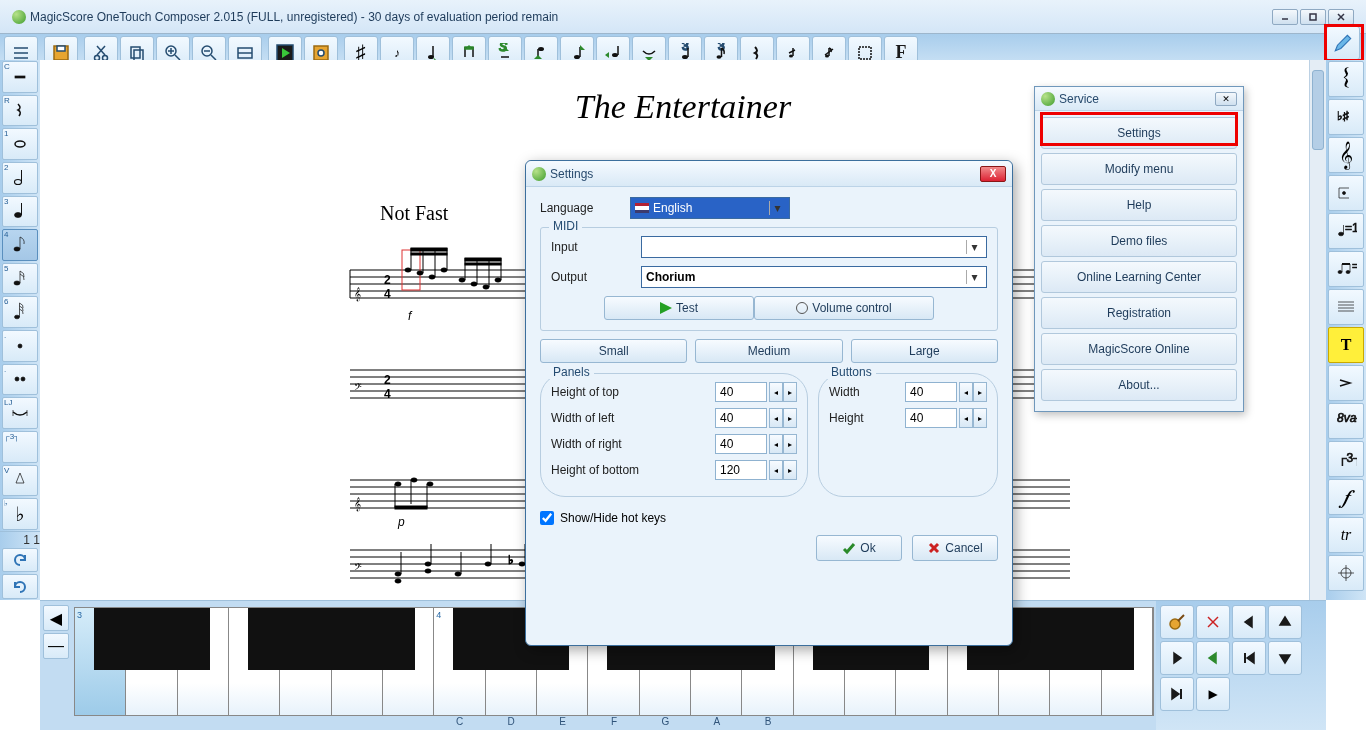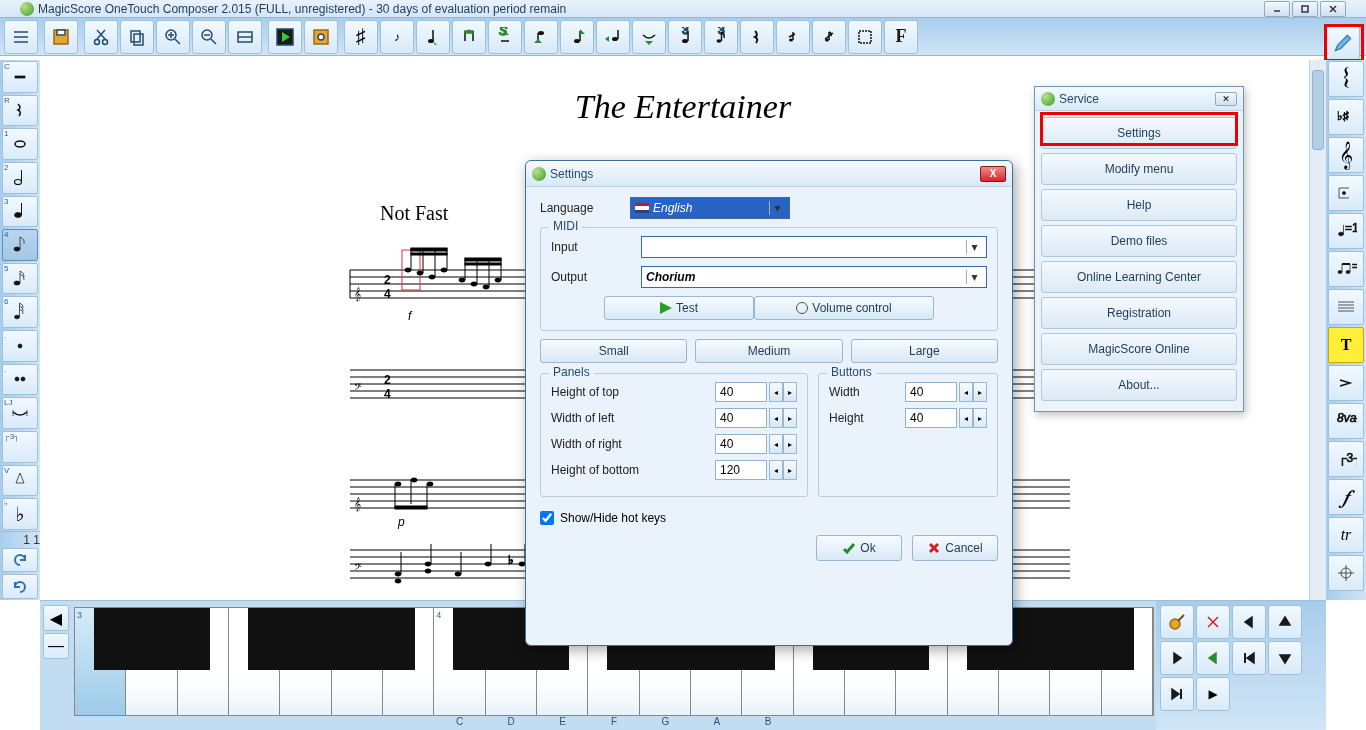--- a/index.html
+++ b/index.html
@@ -1,19 +1,19 @@
 <!DOCTYPE html>
 <html><head>
 <meta charset="utf-8">
 <style>
   * { box-sizing: border-box; margin: 0; padding: 0; font-family: "Segoe UI", Tahoma, sans-serif; font-size: 12px; }
   body { width: 1366px; height: 730px; overflow: hidden; background: #fff; position: relative; }
 
   
-  .titlebar { height: 18px; background: linear-gradient(#e8f2fb,#d4e6f7); display: flex; align-items: center; padding: 0 20px; border-bottom: 1px solid #9db6cc; }
+  .titlebar { height: 34px; background: linear-gradient(#e8f2fb,#d4e6f7); display: flex; align-items: center; padding: 0 12px; border-bottom: 1px solid #9db6cc; }
   .titlebar .app-icon { width: 14px; height: 14px; border-radius: 50%; background: radial-gradient(circle at 30% 30%, #b7e28a, #3e9c2c); margin-right: 4px; }
   .titlebar .title-text { color: #1e3b5a; flex: 1; white-space: nowrap; overflow: hidden; }
   .win-buttons { display: flex; gap: 2px; }
   .win-btn { width: 26px; height: 16px; background: linear-gradient(#f4f8fc,#cfe0ef); border: 1px solid #8fa9c2; border-radius: 2px; display:flex;align-items:center;justify-content:center;font-size:10px;color:#334; cursor:default;}
   .win-btn svg { width:10px; height:10px; stroke:#334; stroke-width:1.5; fill:none;}
 
   
   .toolbar-top { height: 38px; background: linear-gradient(#a8cdec,#d0e5f6); display:flex; align-items:center; padding:0 4px; border-bottom:1px solid #95b5d2;}
   .tb-btn { width:34px; height:34px; margin-right:2px; background:linear-gradient(#f2f9ff,#d7e9f8); border:1px solid #9fc0db; border-radius:3px; display:flex;align-items:center;justify-content:center; cursor:default;}
   .tb-sep { width:4px; height:30px; }
@@ -85,33 +85,33 @@
   .settings-dlg .dlg-hdr .ic{width:14px;height:14px;border-radius:50%;background:radial-gradient(circle at 30% 30%,#b7e28a,#3e9c2c);margin-right:4px;}
   .settings-dlg .dlg-hdr .ttl{flex:1;color:#274a6d;}
   .settings-dlg .dlg-hdr .x{width:26px;height:16px;background:linear-gradient(#f08b8b,#d23);border:1px solid #8a1616;border-radius:2px;color:#fff;display:flex;align-items:center;justify-content:center;font-size:10px;font-weight:bold;}
   .dlg-body { padding:10px 14px;}
   .row { display:flex; align-items:center; margin-bottom:8px;}
   .row label { width:90px; color:#222;}
   .combo { flex:1; height:22px; border:1px solid #3a6aa0; background:#fff; display:flex;align-items:center; padding:0 4px; position:relative;}
   .combo.sel { background:#2963c6;}
   .combo.sel .txt { color:#fff;}
   .combo .flag { width:14px;height:10px; background:linear-gradient(#b22234 33%, #fff 33% 66%, #3c3b6e 66%); margin-right:4px;}
-  .combo .txt { flex:1;font-style:italic;}
+  .combo .txt { flex:1;}
   .combo .arr { width:16px; text-align:center; color:#333; border-left:1px solid #aaa;}
   .group { border:1px solid #b7cde0; border-radius:3px; padding:8px 10px 10px; margin-bottom:8px; position:relative;}
   .group > .gtitle { position:absolute; top:-9px; left:8px; background:#eaf3fb; padding:0 4px; color:#244b71;}
   .btn { height:24px; background:linear-gradient(#f7fbff,#d8e8f5); border:1px solid #97b7d2; border-radius:3px; display:inline-flex;align-items:center;justify-content:center; padding:0 10px; color:#1e3b5a;}
   .btn .ic-play{width:12px;height:12px;margin-right:4px; background:#24a024;clip-path:polygon(0 0,100% 50%,0 100%);}
   .btn .ic-vol{width:12px;height:12px;margin-right:4px;border:1px solid #555;border-radius:50%;}
   .btn-row { display:flex; margin-top:6px; justify-content:center;}
   .btn-row .btn { flex:1;}
   .size-btns { display:flex; gap:8px; margin:4px 0 10px;}
   .size-btns .btn { flex:1;}
   .two-col { display:flex; gap:10px;}
-  .two-col .group { flex:1;}
+  .two-col .group { flex:1;border-radius:25px;}
   .spin-row { display:flex; align-items:center; margin-bottom:6px;}
   .spin-row label { flex:1; color:#222;}
   .spin-row input { width:52px; height:20px; border:1px solid #8fb2d0; padding:0 4px;}
   .spinner-btns { display:flex;flex-direction:row; margin-left:2px;}
   .spinner-btns .sbtn { width:14px;height:20px;border:1px solid #97b7d2;background:linear-gradient(#f7fbff,#d8e8f5);font-size:8px;display:flex;align-items:center;justify-content:center;}
   .check-row { display:flex;align-items:flex-start; gap:6px; margin-top:6px;}
   .check-row input { width:14px;height:14px;}
   .dlg-footer { display:flex; justify-content:flex-end; gap:10px; padding:0 14px 12px;}
   .dlg-footer .btn { width:86px; height:26px;}
   .dlg-footer .ok svg{stroke:#2a8a2a;fill:none;stroke-width:3;width:14px;height:14px;margin-right:4px;}

